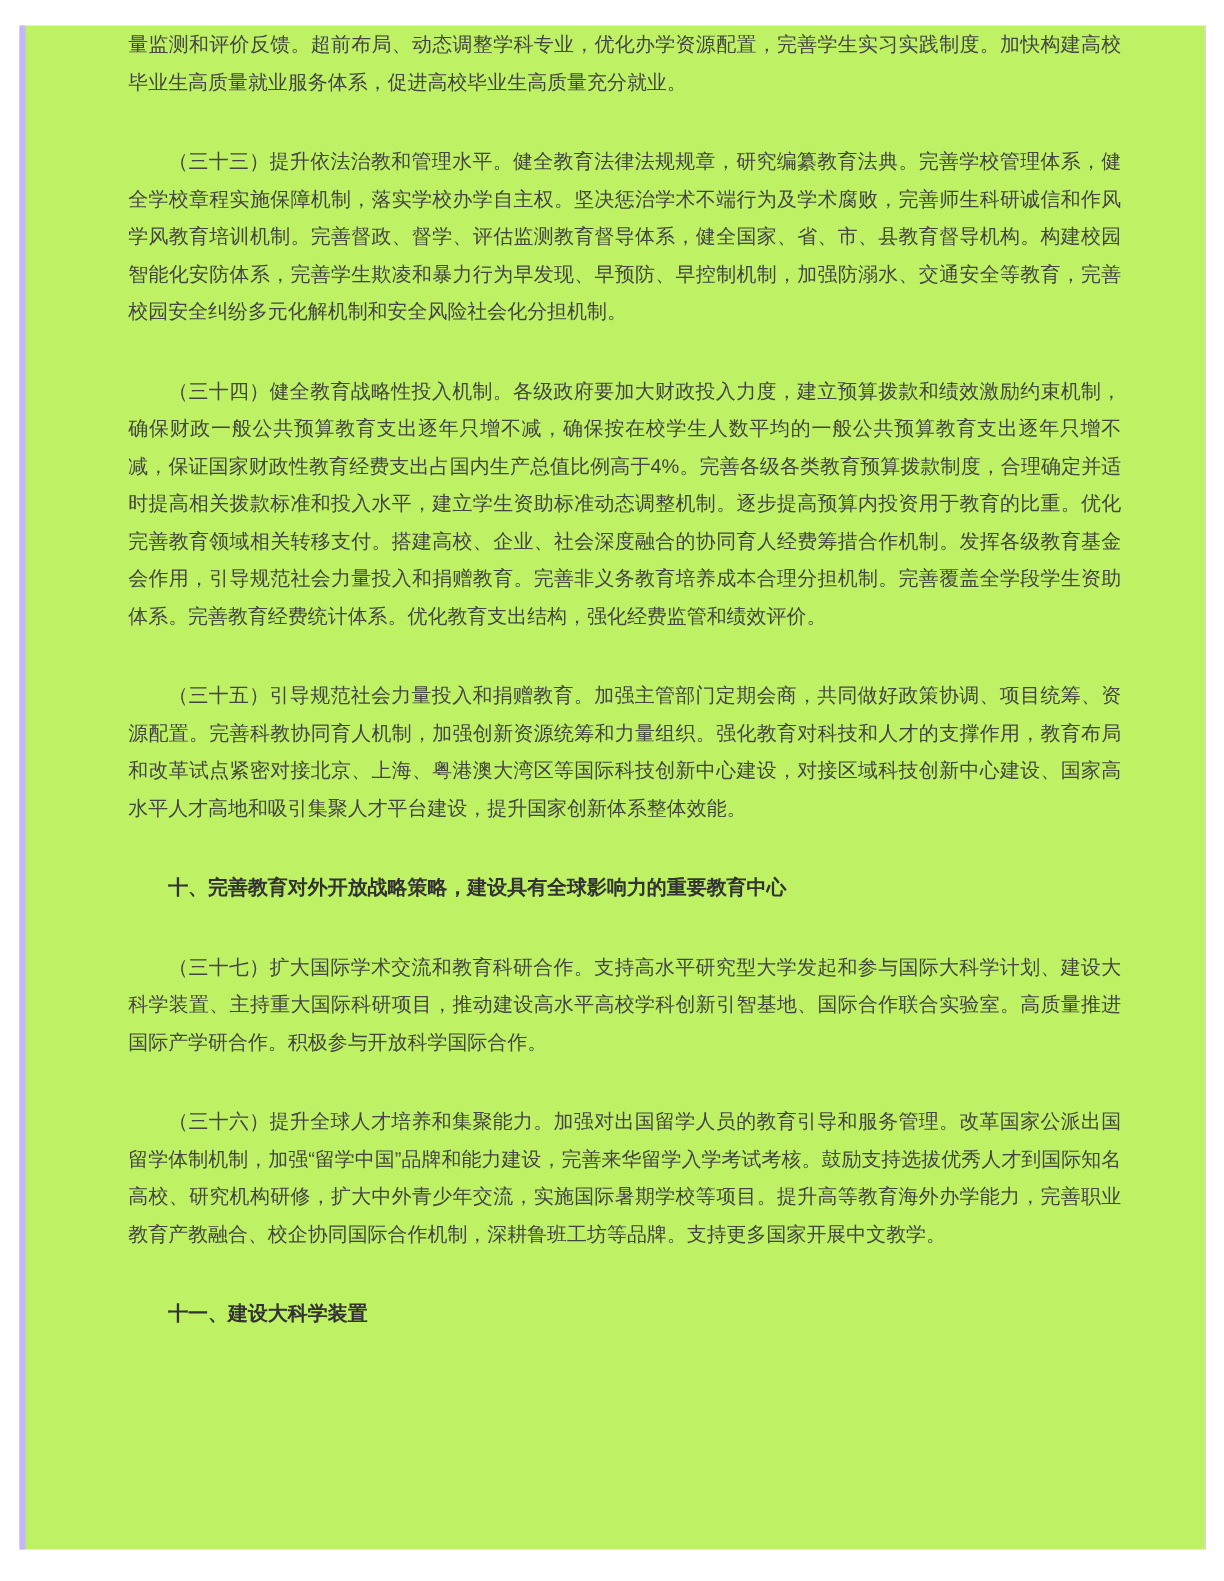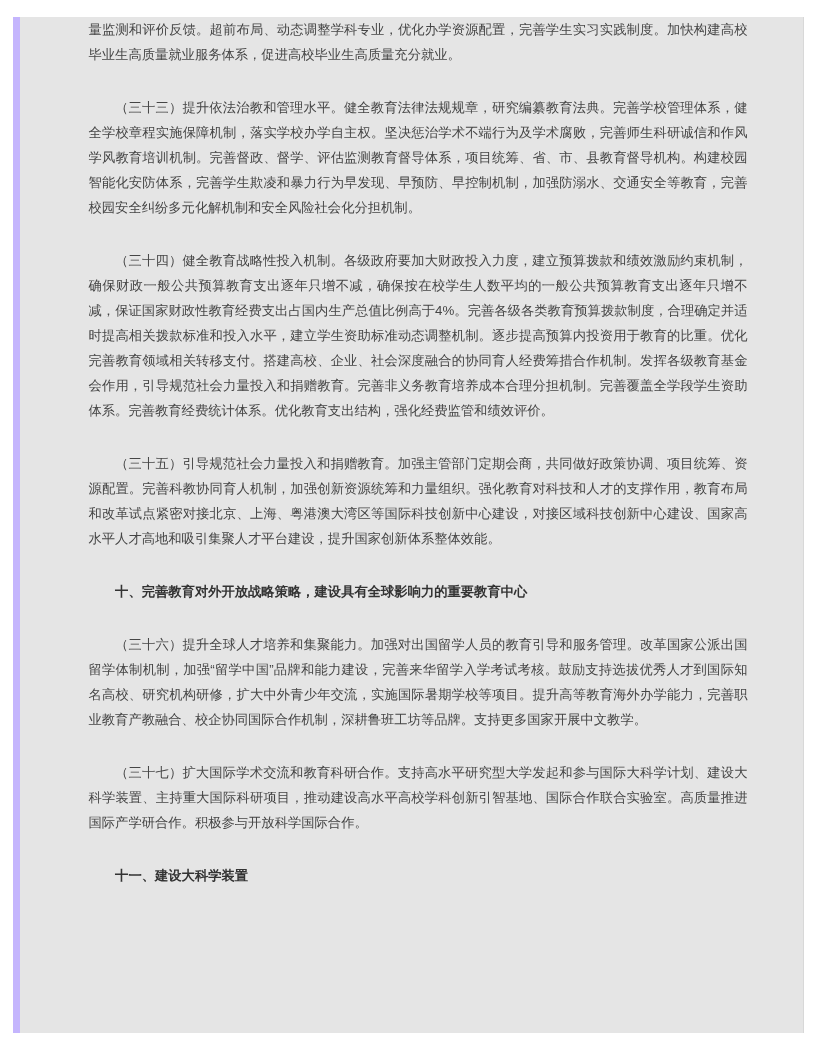--- a/index.html
+++ b/index.html
@@ -11,24 +11,24 @@
   body {
     height: 1054px;
     overflow: hidden;
     font-family: "Liberation Sans", "DejaVu Sans", sans-serif;
   }
   .page {
     box-sizing: border-box;
     margin: 17px auto 0 auto;
     width: 791px;
     height: 1016px;
-    border-left: 7px solid #c4b5fd;
+    border-left: 4px solid #c4b5fd;
     border-right: 1px solid #d8d8d8;
     padding: 0 55px 0 69px;
-    background: #e5e5e5;
+    background: #bef264;
   }
   .block {
     margin: 28px 0 0 0;
     font-size: 13.3px;
     line-height: 25px;
     text-align: justify;
     color: #454545;
     letter-spacing: 0;
     word-break: break-all;
   }
@@ -40,27 +40,27 @@
     font-weight: bold;
     color: #333333;
   }
 </style>
 </head>
 <body>
 
 <div class="page">
   <p class="block continuation">量监测和评价反馈。超前布局、动态调整学科专业，优化办学资源配置，完善学生实习实践制度。加快构建高校毕业生高质量就业服务体系，促进高校毕业生高质量充分就业。</p>
 
-  <p class="block paragraph">（三十三）提升依法治教和管理水平。健全教育法律法规规章，研究编纂教育法典。完善学校管理体系，健全学校章程实施保障机制，落实学校办学自主权。坚决惩治学术不端行为及学术腐败，完善师生科研诚信和作风学风教育培训机制。完善督政、督学、评估监测教育督导体系，项目统筹、省、市、县教育督导机构。构建校园智能化安防体系，完善学生欺凌和暴力行为早发现、早预防、早控制机制，加强防溺水、交通安全等教育，完善校园安全纠纷多元化解机制和安全风险社会化分担机制。</p>
+  <p class="block paragraph">（三十三）提升依法治教和管理水平。健全教育法律法规规章，研究编纂教育法典。完善学校管理体系，健全学校章程实施保障机制，落实学校办学自主权。坚决惩治学术不端行为及学术腐败，完善师生科研诚信和作风学风教育培训机制。完善督政、督学、评估监测教育督导体系，健全国家、省、市、县教育督导机构。构建校园智能化安防体系，完善学生欺凌和暴力行为早发现、早预防、早控制机制，加强防溺水、交通安全等教育，完善校园安全纠纷多元化解机制和安全风险社会化分担机制。</p>
 
   <p class="block paragraph">（三十四）健全教育战略性投入机制。各级政府要加大财政投入力度，建立预算拨款和绩效激励约束机制，确保财政一般公共预算教育支出逐年只增不减，确保按在校学生人数平均的一般公共预算教育支出逐年只增不减，保证国家财政性教育经费支出占国内生产总值比例高于4%。完善各级各类教育预算拨款制度，合理确定并适时提高相关拨款标准和投入水平，建立学生资助标准动态调整机制。逐步提高预算内投资用于教育的比重。优化完善教育领域相关转移支付。搭建高校、企业、社会深度融合的协同育人经费筹措合作机制。发挥各级教育基金会作用，引导规范社会力量投入和捐赠教育。完善非义务教育培养成本合理分担机制。完善覆盖全学段学生资助体系。完善教育经费统计体系。优化教育支出结构，强化经费监管和绩效评价。</p>
 
   <p class="block paragraph">（三十五）引导规范社会力量投入和捐赠教育。加强主管部门定期会商，共同做好政策协调、项目统筹、资源配置。完善科教协同育人机制，加强创新资源统筹和力量组织。强化教育对科技和人才的支撑作用，教育布局和改革试点紧密对接北京、上海、粤港澳大湾区等国际科技创新中心建设，对接区域科技创新中心建设、国家高水平人才高地和吸引集聚人才平台建设，提升国家创新体系整体效能。</p>
 
   <h3 class="block heading">十、完善教育对外开放战略策略，建设具有全球影响力的重要教育中心</h3>
 
+  <p class="block paragraph">（三十七）扩大国际学术交流和教育科研合作。支持高水平研究型大学发起和参与国际大科学计划、建设大科学装置、主持重大国际科研项目，推动建设高水平高校学科创新引智基地、国际合作联合实验室。高质量推进国际产学研合作。积极参与开放科学国际合作。</p>
+
   <p class="block paragraph">（三十六）提升全球人才培养和集聚能力。加强对出国留学人员的教育引导和服务管理。改革国家公派出国留学体制机制，加强“留学中国”品牌和能力建设，完善来华留学入学考试考核。鼓励支持选拔优秀人才到国际知名高校、研究机构研修，扩大中外青少年交流，实施国际暑期学校等项目。提升高等教育海外办学能力，完善职业教育产教融合、校企协同国际合作机制，深耕鲁班工坊等品牌。支持更多国家开展中文教学。</p>
-
-  <p class="block paragraph">（三十七）扩大国际学术交流和教育科研合作。支持高水平研究型大学发起和参与国际大科学计划、建设大科学装置、主持重大国际科研项目，推动建设高水平高校学科创新引智基地、国际合作联合实验室。高质量推进国际产学研合作。积极参与开放科学国际合作。</p>
 
 
   <h3 class="block heading">十一、建设大科学装置</h3>
 </div>
 
 </body></html>

